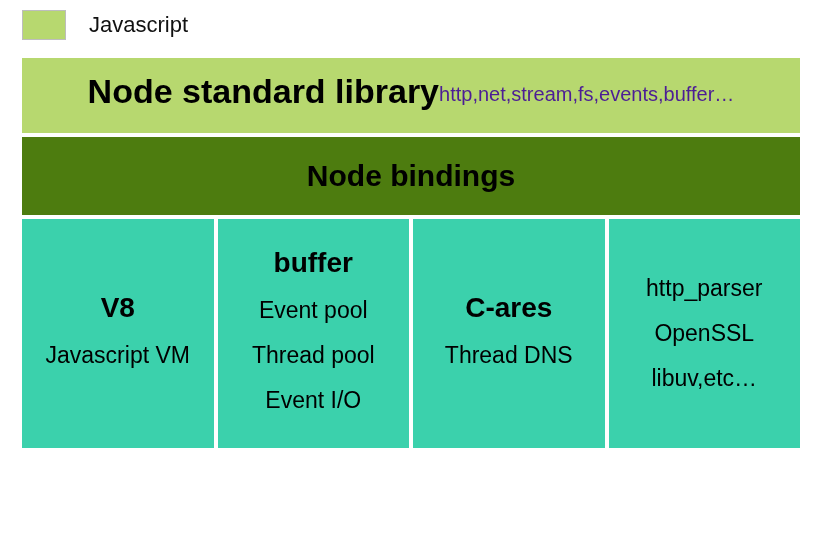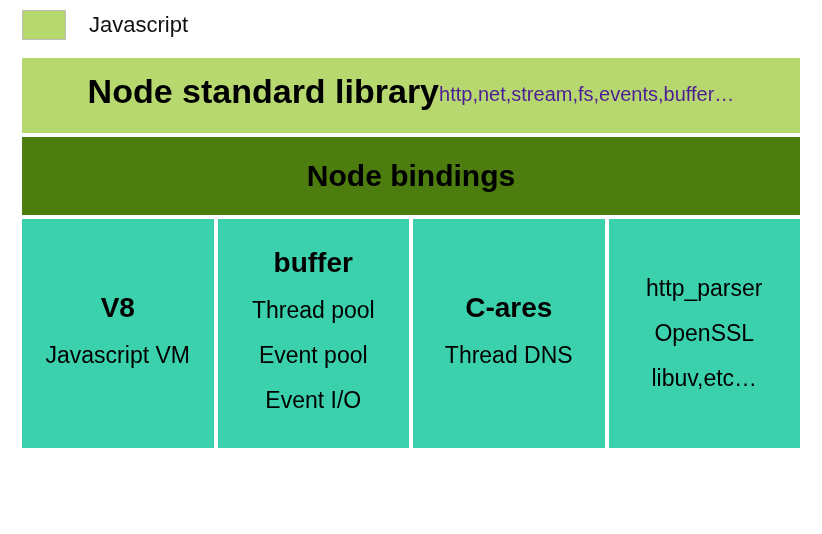--- a/index.html
+++ b/index.html
@@ -124,22 +124,22 @@
 
   <div class="row">
 
     <div class="cell">
       <div class="title-cell">V8</div>
       <div class="sub-sm">Javascript VM</div>
     </div>
 
     <div class="cell">
       <div class="title-cell">buffer</div>
+      <div class="sub-sm">Event pool</div>
       <div class="sub-sm">Thread pool</div>
-      <div class="sub-sm">Event pool</div>
       <div class="sub-sm">Event I/O</div>
     </div>
 
     <div class="cell">
       <div class="title-cell">C-ares</div>
       <div class="sub-sm">Thread DNS</div>
     </div>
 
     <div class="cell">
       <div class="sub-sm">http_parser</div>

